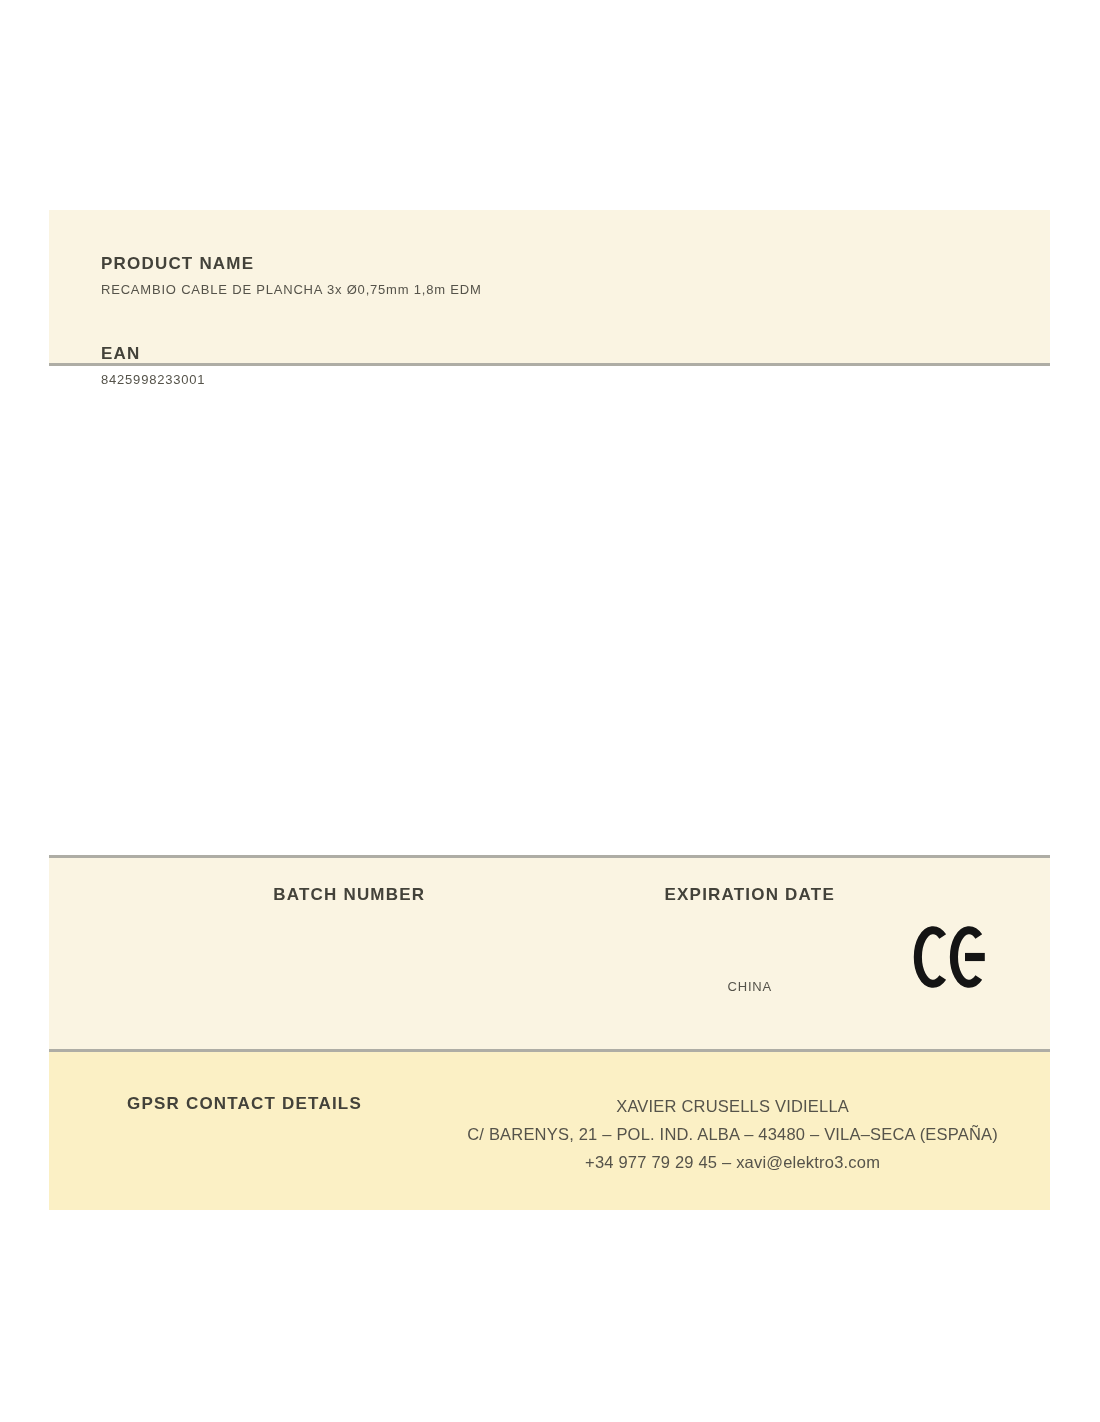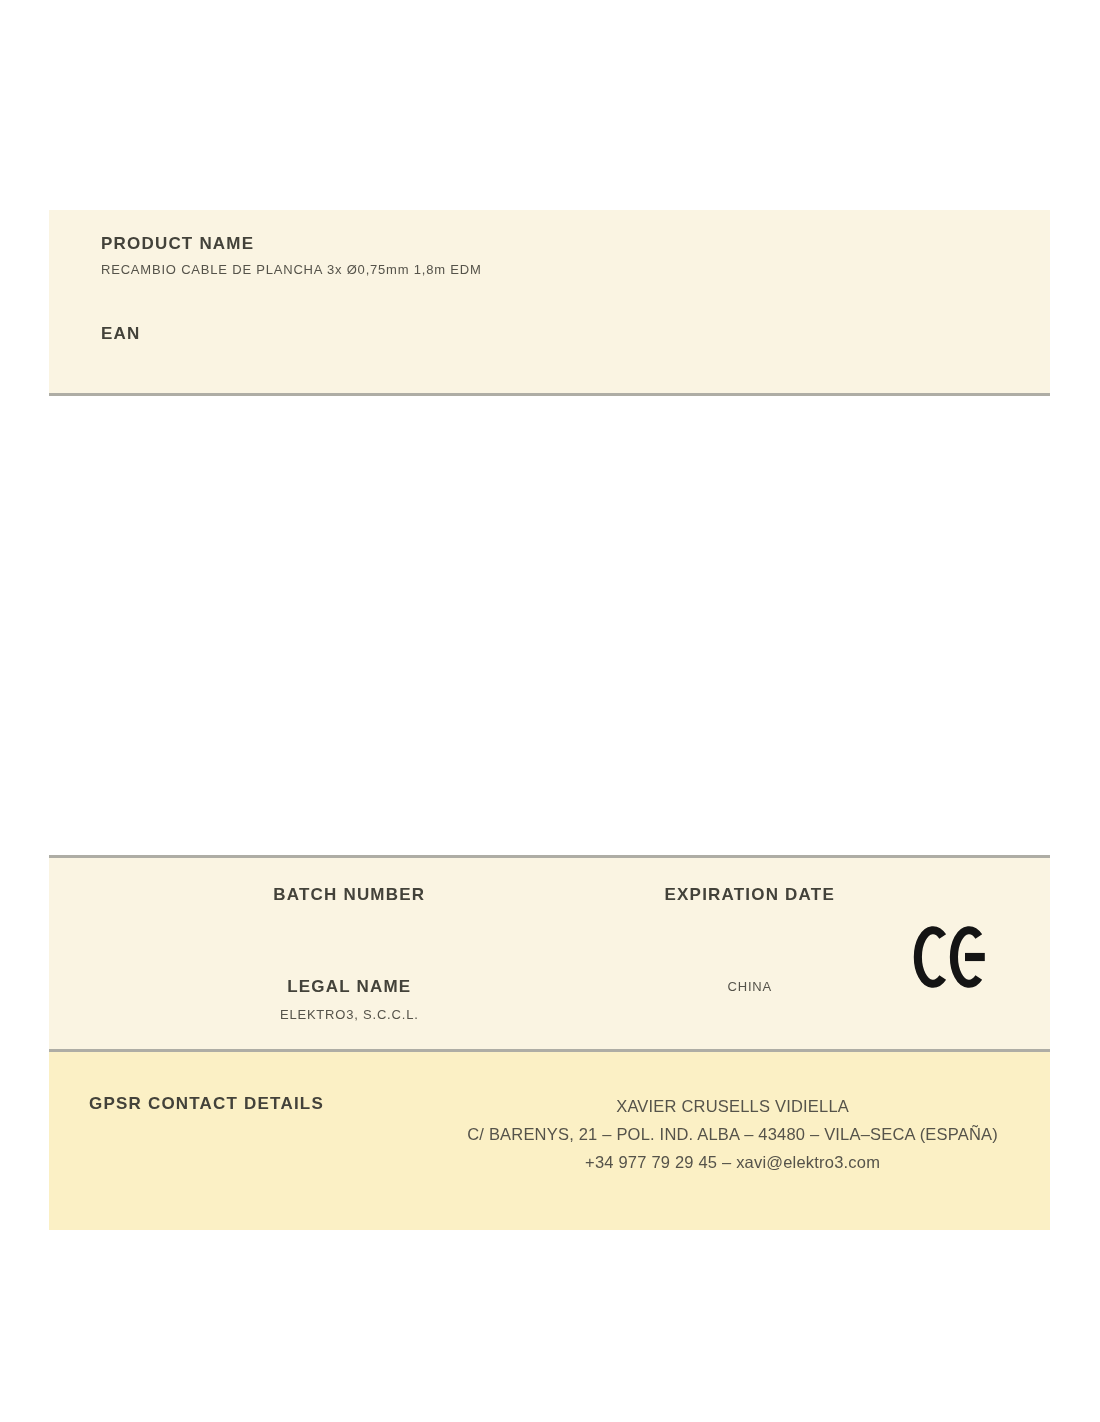--- a/index.html
+++ b/index.html
@@ -9,24 +9,24 @@
     font-family: "Liberation Sans", "DejaVu Sans", sans-serif;
     position: relative;
     overflow: hidden;
   }
   .page { position: absolute; inset: 0; }
 
   
   .section-top {
     position: absolute;
     left: 49px; top: 210px;
-    width: 1001px; height: 186px;
+    width: 1001px; height: 156px;
     background: #faf4e2;
     border-bottom: 3px solid #aeada5;
-    padding: 22px 52px 0 52px;
+    padding: 42px 52px 0 52px;
   }
   .field-label {
     font-size: 17px; font-weight: bold;
     letter-spacing: 1.2px;
     color: #43423a;
     line-height: 24px;
   }
   .field-value {
     font-size: 13px;
     letter-spacing: 0.8px;
@@ -58,23 +58,23 @@
     position: absolute;
     top: 67px; right: 58px;
     width: 79px; height: 64px;
   }
   .ce-wrap svg { width: 100%; height: 100%; display: block; }
 
   
   .section-bottom {
     position: absolute;
     left: 49px; top: 1052px;
-    width: 1001px; height: 178px;
+    width: 1001px; height: 158px;
     background: #fbf0c5;
-    padding: 40px 52px 0 40px;
+    padding: 40px 52px 0 78px;
     display: flex;
     justify-content: space-between;
     align-items: flex-start;
   }
   .contact-lines {
     text-align: center;
     font-size: 16.5px;
     letter-spacing: 0.2px;
     color: #55534a;
     line-height: 28px;
@@ -85,34 +85,31 @@
 
 <div class="page">
 
   <div class="section-top">
     <div class="field">
       <div class="field-label">PRODUCT NAME</div>
       <div class="field-value">RECAMBIO CABLE DE PLANCHA 3x Ø0,75mm 1,8m EDM</div>
     </div>
     <div class="field">
       <div class="field-label">EAN</div>
+      <div class="field-value">8425998233001</div>
     </div>
   </div>
 
   <div class="section-mid">
     <div class="mid-grid">
 
       <div class="col">
         <div class="mid-field mid-field-top">
           <div class="field-label">BATCH NUMBER</div>
           <div class="field-value"></div>
-        </div>
-        <div class="mid-field">
-          <div class="field-label">LEGAL NAME</div>
-          <div class="field-value">ELEKTRO3, S.C.C.L.</div>
         </div>
       </div>
 
       <div class="col">
         <div class="mid-field mid-field-top">
           <div class="field-label">EXPIRATION DATE</div>
           <div class="field-value"></div>
         </div>
         <div class="mid-field">
           <div class="field-value">CHINA</div>

